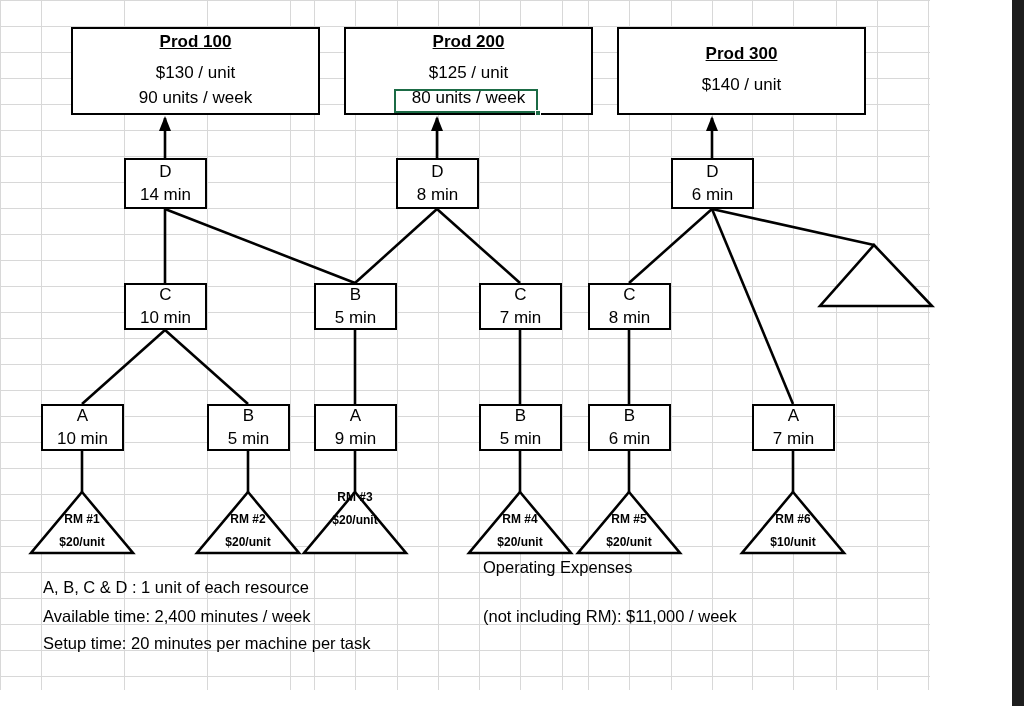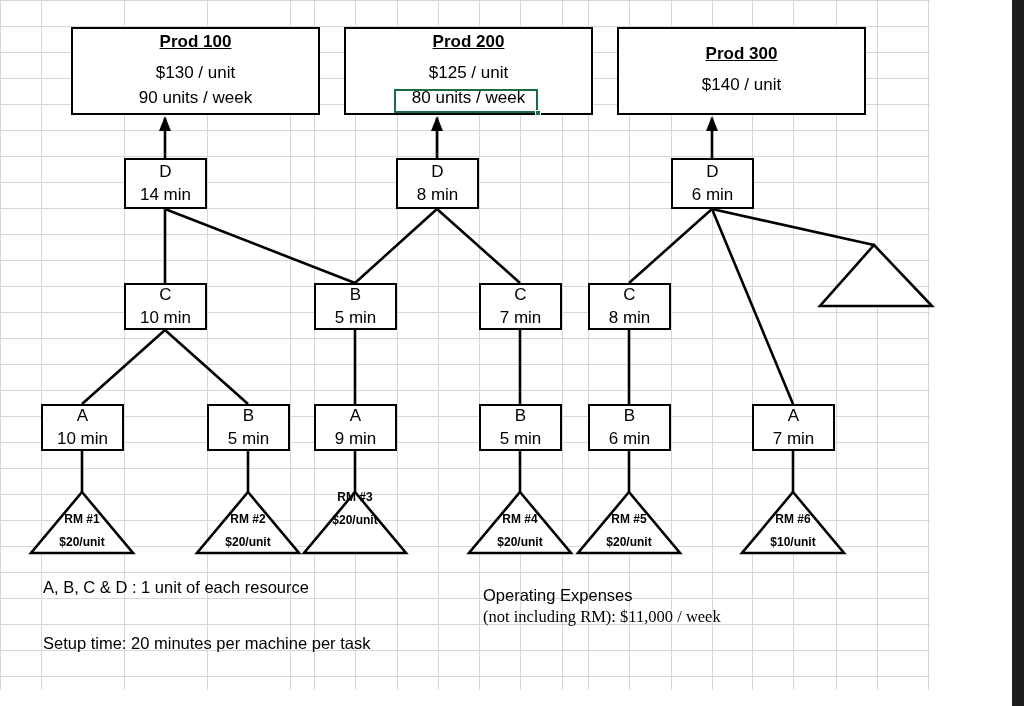--- a/index.html
+++ b/index.html
@@ -323,23 +323,24 @@
   <div class="rm-label" style="left:584px; top:513px; width:90px;">
     <span class="rm-name">RM #5</span>
     <span class="rm-price">$20/unit</span>
   </div>
   <div class="rm-label" style="left:748px; top:513px; width:90px;">
     <span class="rm-name">RM #6</span>
     <span class="rm-price">$10/unit</span>
   </div>
 
   <div class="note" style="left:43px; top:578px;">A, B, C &amp; D : 1 unit of each resource</div>
+  <div class="note" style="left:43px; top:607px;">Available time:  2,400 minutes / week</div>
   <div class="note" style="left:43px; top:634px;">Setup time: 20 minutes per machine per task</div>
 
-  <div class="note" style="left:483px; top:586px;">Operating Expenses</div>
-  <div class="note" style="left:483px; top:607px;font-family:Liberation Serif, serif;">(not including RM): $11,000 / week</div>
+  <div class="note" style="left:483px; top:558px;">Operating Expenses</div>
+  <div class="note" style="left:483px; top:607px;">(not including RM): $11,000 / week</div>
 
   <div id="cell-selection" style="left:394px; top:89px; width:144px; height:24px;"></div>
   <div id="cell-handle" style="left:535px; top:110px;"></div>
 
   <div id="right-strip"></div>
 
 </div>
 
 </body></html>

